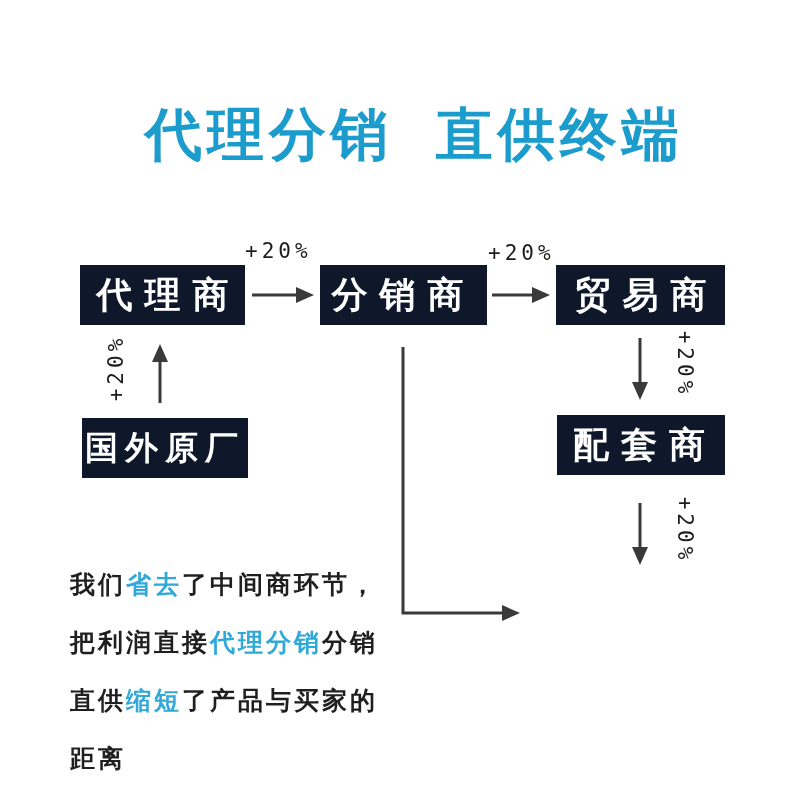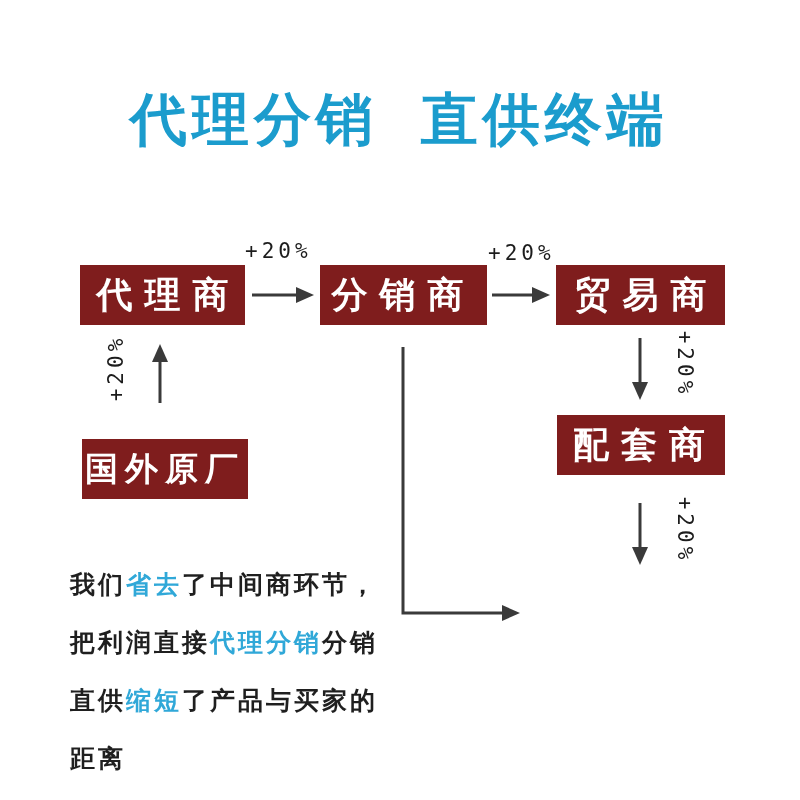--- a/index.html
+++ b/index.html
@@ -3,35 +3,35 @@
 <meta charset="utf-8">
 <style>
   html,body { margin:0; padding:0; background:#ffffff; }
   .canvas {
     position:relative; width:800px; height:800px; background:#ffffff;
     font-family:"DejaVu Sans", sans-serif; overflow:hidden;
   }
 
   
   .title {
-    position:absolute; left:130px; top:82px; margin:0;
+    position:absolute; left:130px; top:82px; margin:15px;
     font-size:57px; font-weight:900; color:#1b9ccd;
     letter-spacing:5px; word-spacing:18px; white-space:nowrap;
   }
 
   
   .box {
-    position:absolute; background:#7f1d1d; color:#ffffff;
+    position:absolute; background:#0f172a; color:#ffffff;
     display:flex; align-items:center; justify-content:center;
     font-weight:700; white-space:nowrap;
   }
   .b-agent       { left:80px;  top:265px; width:165px; height:60px; font-size:36px; letter-spacing:12px; padding-left:12px; box-sizing:border-box; }
   .b-distributor { left:320px; top:265px; width:167px; height:60px; font-size:36px; letter-spacing:12px; padding-left:0; box-sizing:border-box; }
   .b-trader      { left:556px; top:265px; width:169px; height:60px; font-size:36px; letter-spacing:12px; padding-left:12px; box-sizing:border-box; }
-  .b-factory     { left:82px;  top:439px; width:166px; height:60px; font-size:33px; letter-spacing:7px;   box-sizing:border-box; }
+  .b-factory     { left:82px;  top:418px; width:166px; height:60px; font-size:33px; letter-spacing:7px;   box-sizing:border-box; }
   .b-supplier    { left:557px; top:415px; width:168px; height:60px; font-size:36px; letter-spacing:12px; padding-left:8px; box-sizing:border-box; }
   .b-customer    { left:560px; top:580px; width:170px; height:62px; font-size:34px; letter-spacing:7px;  padding-left:7px;  box-sizing:border-box; }
 
   
   .rate {
     position:absolute; font-size:21px; color:#1c1c1c;
     font-family:"DejaVu Sans Mono","DejaVu Sans",monospace;
     letter-spacing:4px; white-space:nowrap;
   }
   .rate-h1 { left:245px; top:239px; }

